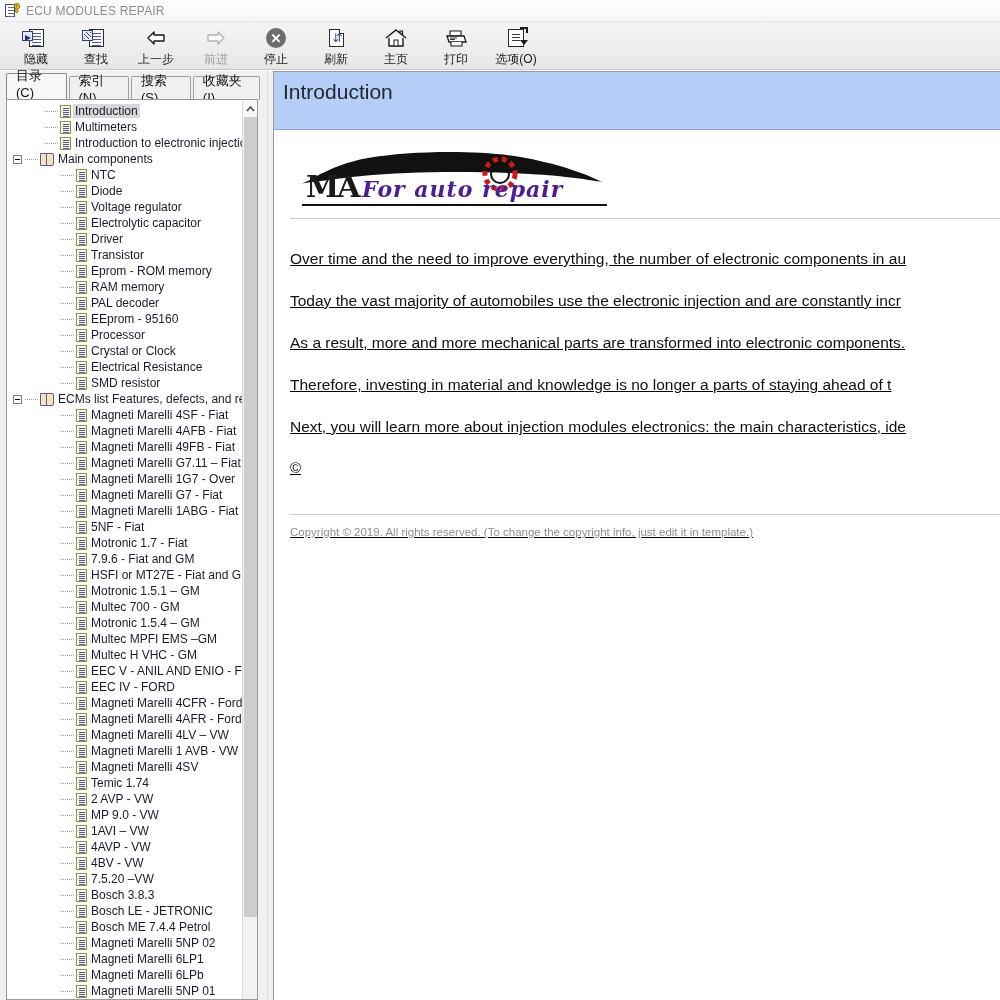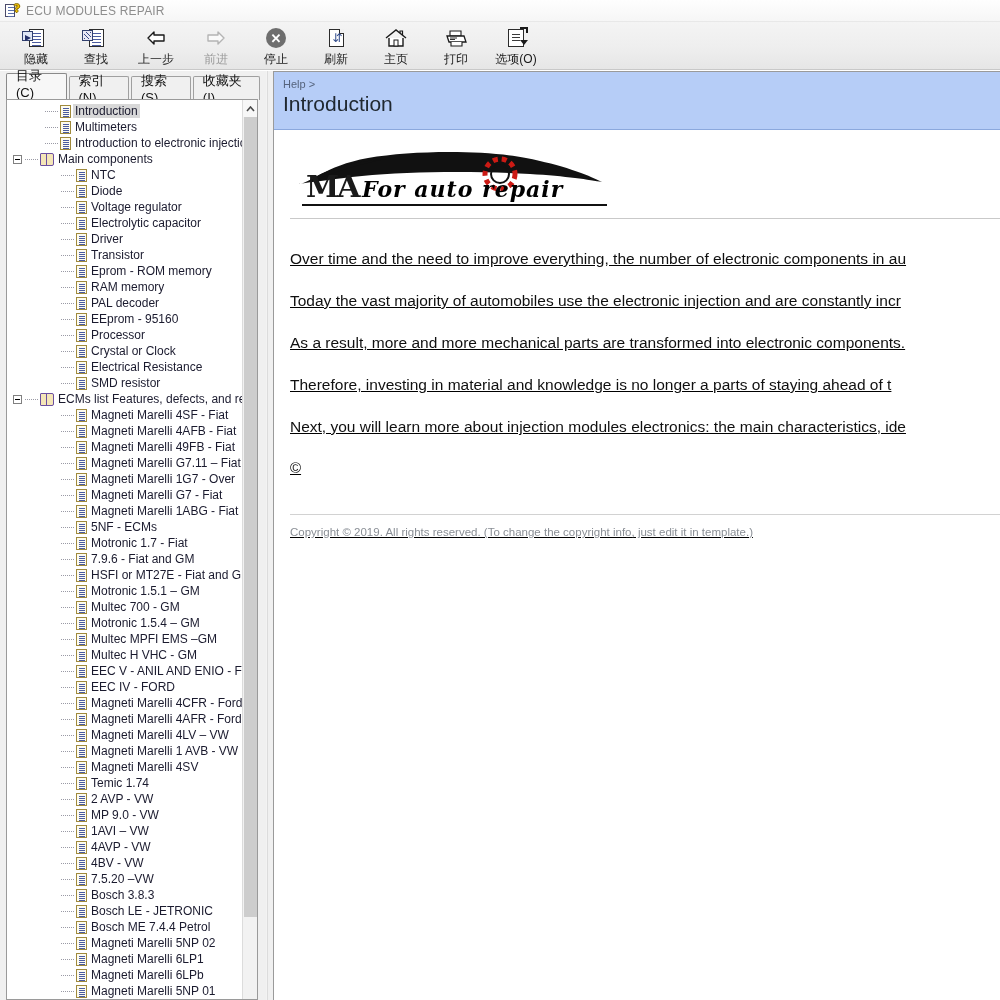--- a/index.html
+++ b/index.html
@@ -310,21 +310,21 @@
     font-size: 30px; font-weight: bold;
     font-family: "DejaVu Serif", serif;
     color: #1a1a1a;
     letter-spacing: -2px;
     line-height: 30px;
   }
   #logo .tagline {
     position: absolute; left: 72px; top: 34px;
     font-size: 22px; font-weight: bold;
     font-family: "DejaVu Serif", serif;
-    color: #000000;
+    color: #4c1d95;
     letter-spacing: 1px;
     line-height: 22px;
     font-style: italic;
   }
   #logo .underbar {
     position: absolute; left: 12px; top: 60px;
     width: 305px; height: 2px; background: #111;
   }
   hr.rule {
     border: none; border-top: 1px solid #c9c9c9;
@@ -632,21 +632,21 @@
           <div class="tnode">
             <span class="spacer" style="width: 54px;"></span>
             <span class="dots"></span>
             <span class="docicon"></span>
             <span class="label">Magneti Marelli 1ABG - Fiat</span>
           </div>
           <div class="tnode">
             <span class="spacer" style="width: 54px;"></span>
             <span class="dots"></span>
             <span class="docicon"></span>
-            <span class="label">5NF - ECMs</span>
+            <span class="label">5NF - Fiat</span>
           </div>
           <div class="tnode">
             <span class="spacer" style="width: 54px;"></span>
             <span class="dots"></span>
             <span class="docicon"></span>
             <span class="label">Motronic 1.7 - Fiat</span>
           </div>
           <div class="tnode">
             <span class="spacer" style="width: 54px;"></span>
             <span class="dots"></span>
@@ -828,21 +828,20 @@
     </div>
   </div>
 
   <div id="splitter">
     <div class="grip"></div>
   </div>
 
   <div id="rightpane">
 
     <div id="page-header">
-      <div class="crumb">Help &gt;</div>
       <div class="ptitle">Introduction</div>
     </div>
 
     <div id="content">
 
       <div id="logo">
         <svg width="320" height="62" viewBox="0 0 320 62">
           <path d="M8 40 C20 40 34 22 78 14 C124 6 196 6 236 14 C272 21 296 30 312 38
                    C300 36 276 32 240 30 C190 27 120 27 72 32 C44 35 22 38 8 40 Z" fill="#111111"></path>
           <path d="M20 36 C40 24 62 18 96 15 C70 20 44 28 26 36 Z" fill="#111111"></path>

